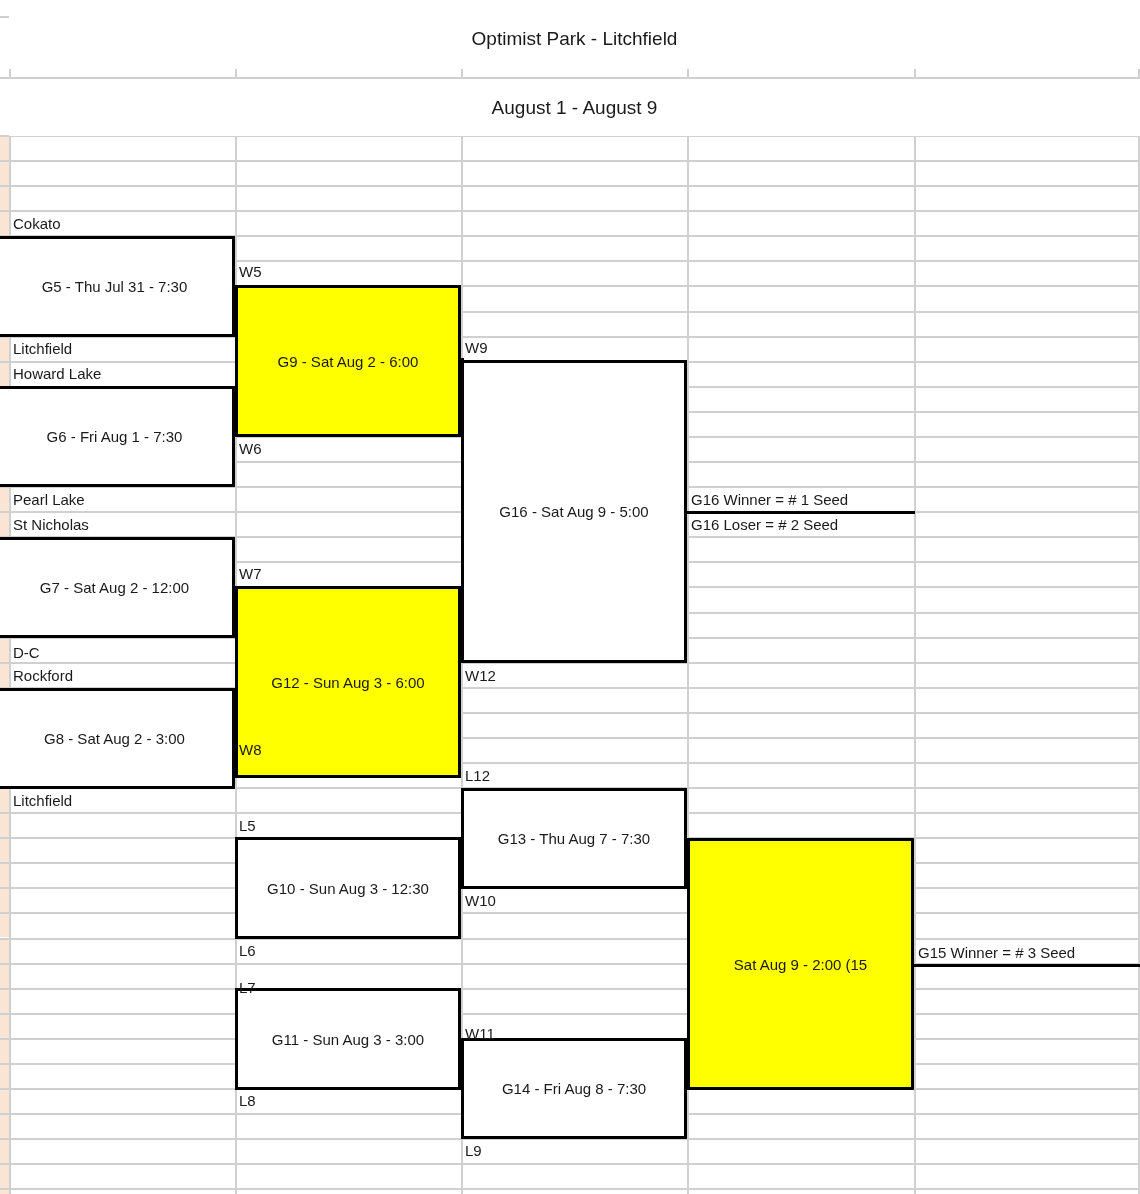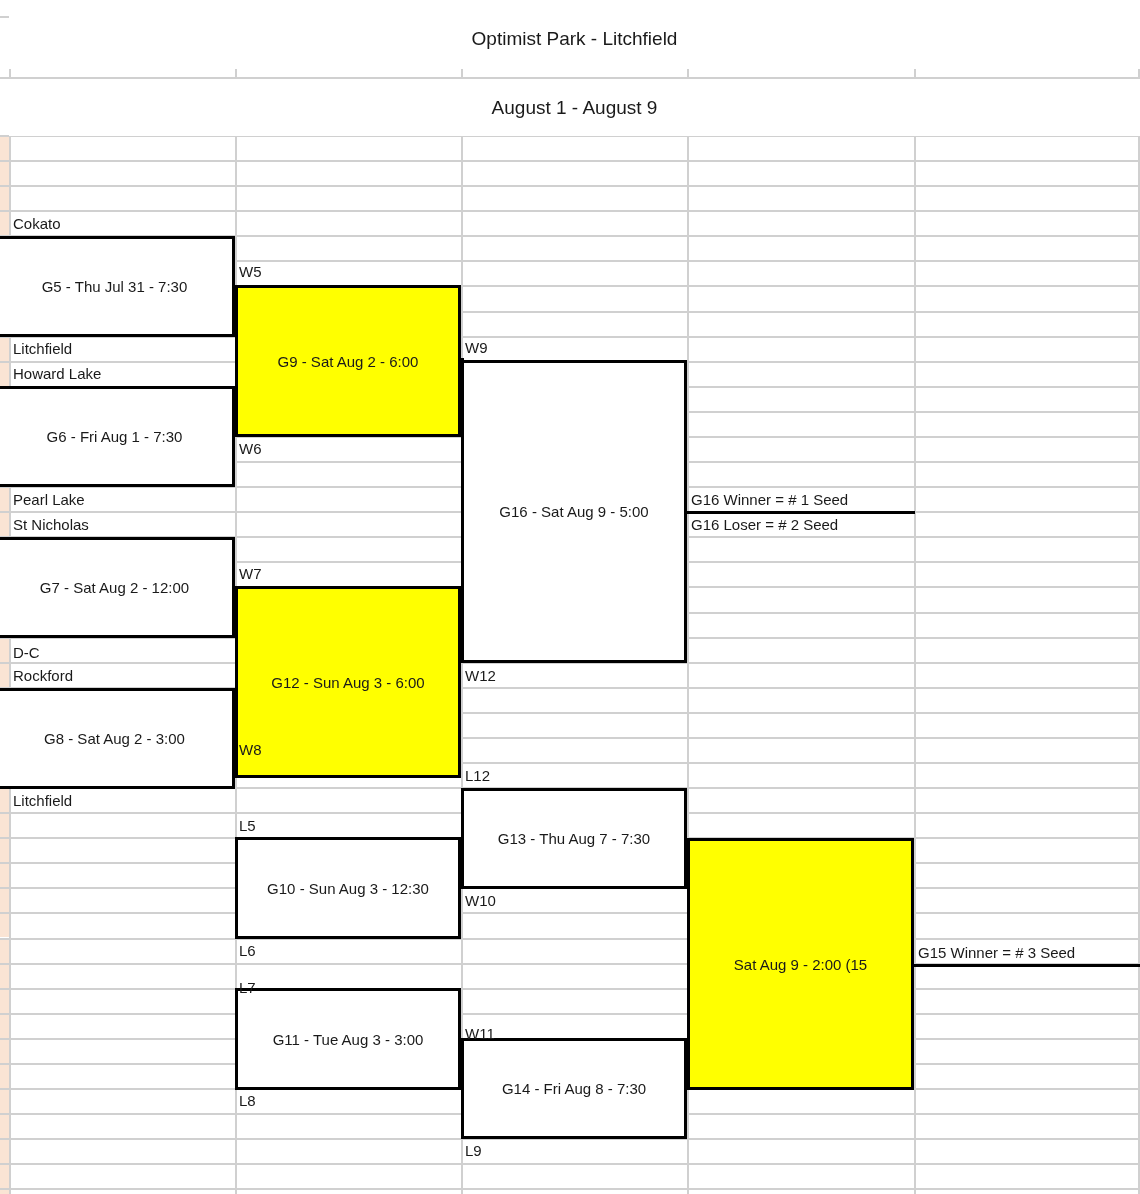--- a/index.html
+++ b/index.html
@@ -216,21 +216,21 @@
   <div class="lbl" style="left:237px; top:938px; width:120px; height:25px;">L6</div>
   <div class="lbl" style="left:237px; top:963px; width:120px; height:25px;margin-top:12px;">L7</div>
   <div class="lbl" style="left:237px; top:1088px; width:120px; height:25px;">L8</div>
 
   <div class="gamebox yellow" style="left:235px; top:285px; width:226px; height:152px;">G9 - Sat Aug 2 - 6:00</div>
 
   <div class="gamebox yellow" style="left:235px; top:586px; width:226px; height:192px;">G12 - Sun Aug 3 - 6:00</div>
 
   <div class="gamebox" style="left:235px; top:837px; width:226px; height:102px;">G10 - Sun Aug 3 - 12:30</div>
 
-  <div class="gamebox" style="left:235px; top:988px; width:226px; height:102px;">G11 - Tue Aug 3 - 3:00</div>
+  <div class="gamebox" style="left:235px; top:988px; width:226px; height:102px;">G11 - Sun Aug 3 - 3:00</div>
 
   <div class="lbl" style="left:463px; top:335px; width:140px; height:25px;">W9</div>
   <div class="lbl" style="left:463px; top:663px; width:140px; height:25px;">W12</div>
   <div class="lbl" style="left:463px; top:763px; width:140px; height:25px;">L12</div>
   <div class="lbl" style="left:463px; top:888px; width:140px; height:25px;">W10</div>
   <div class="lbl" style="left:463px; top:1013px; width:140px; height:41px;">W11</div>
   <div class="lbl" style="left:463px; top:1138px; width:140px; height:25px;">L9</div>
 
   <div class="gamebox" style="left:461px; top:360px; width:226px; height:303px;">G16 - Sat Aug 9 - 5:00</div>
 

